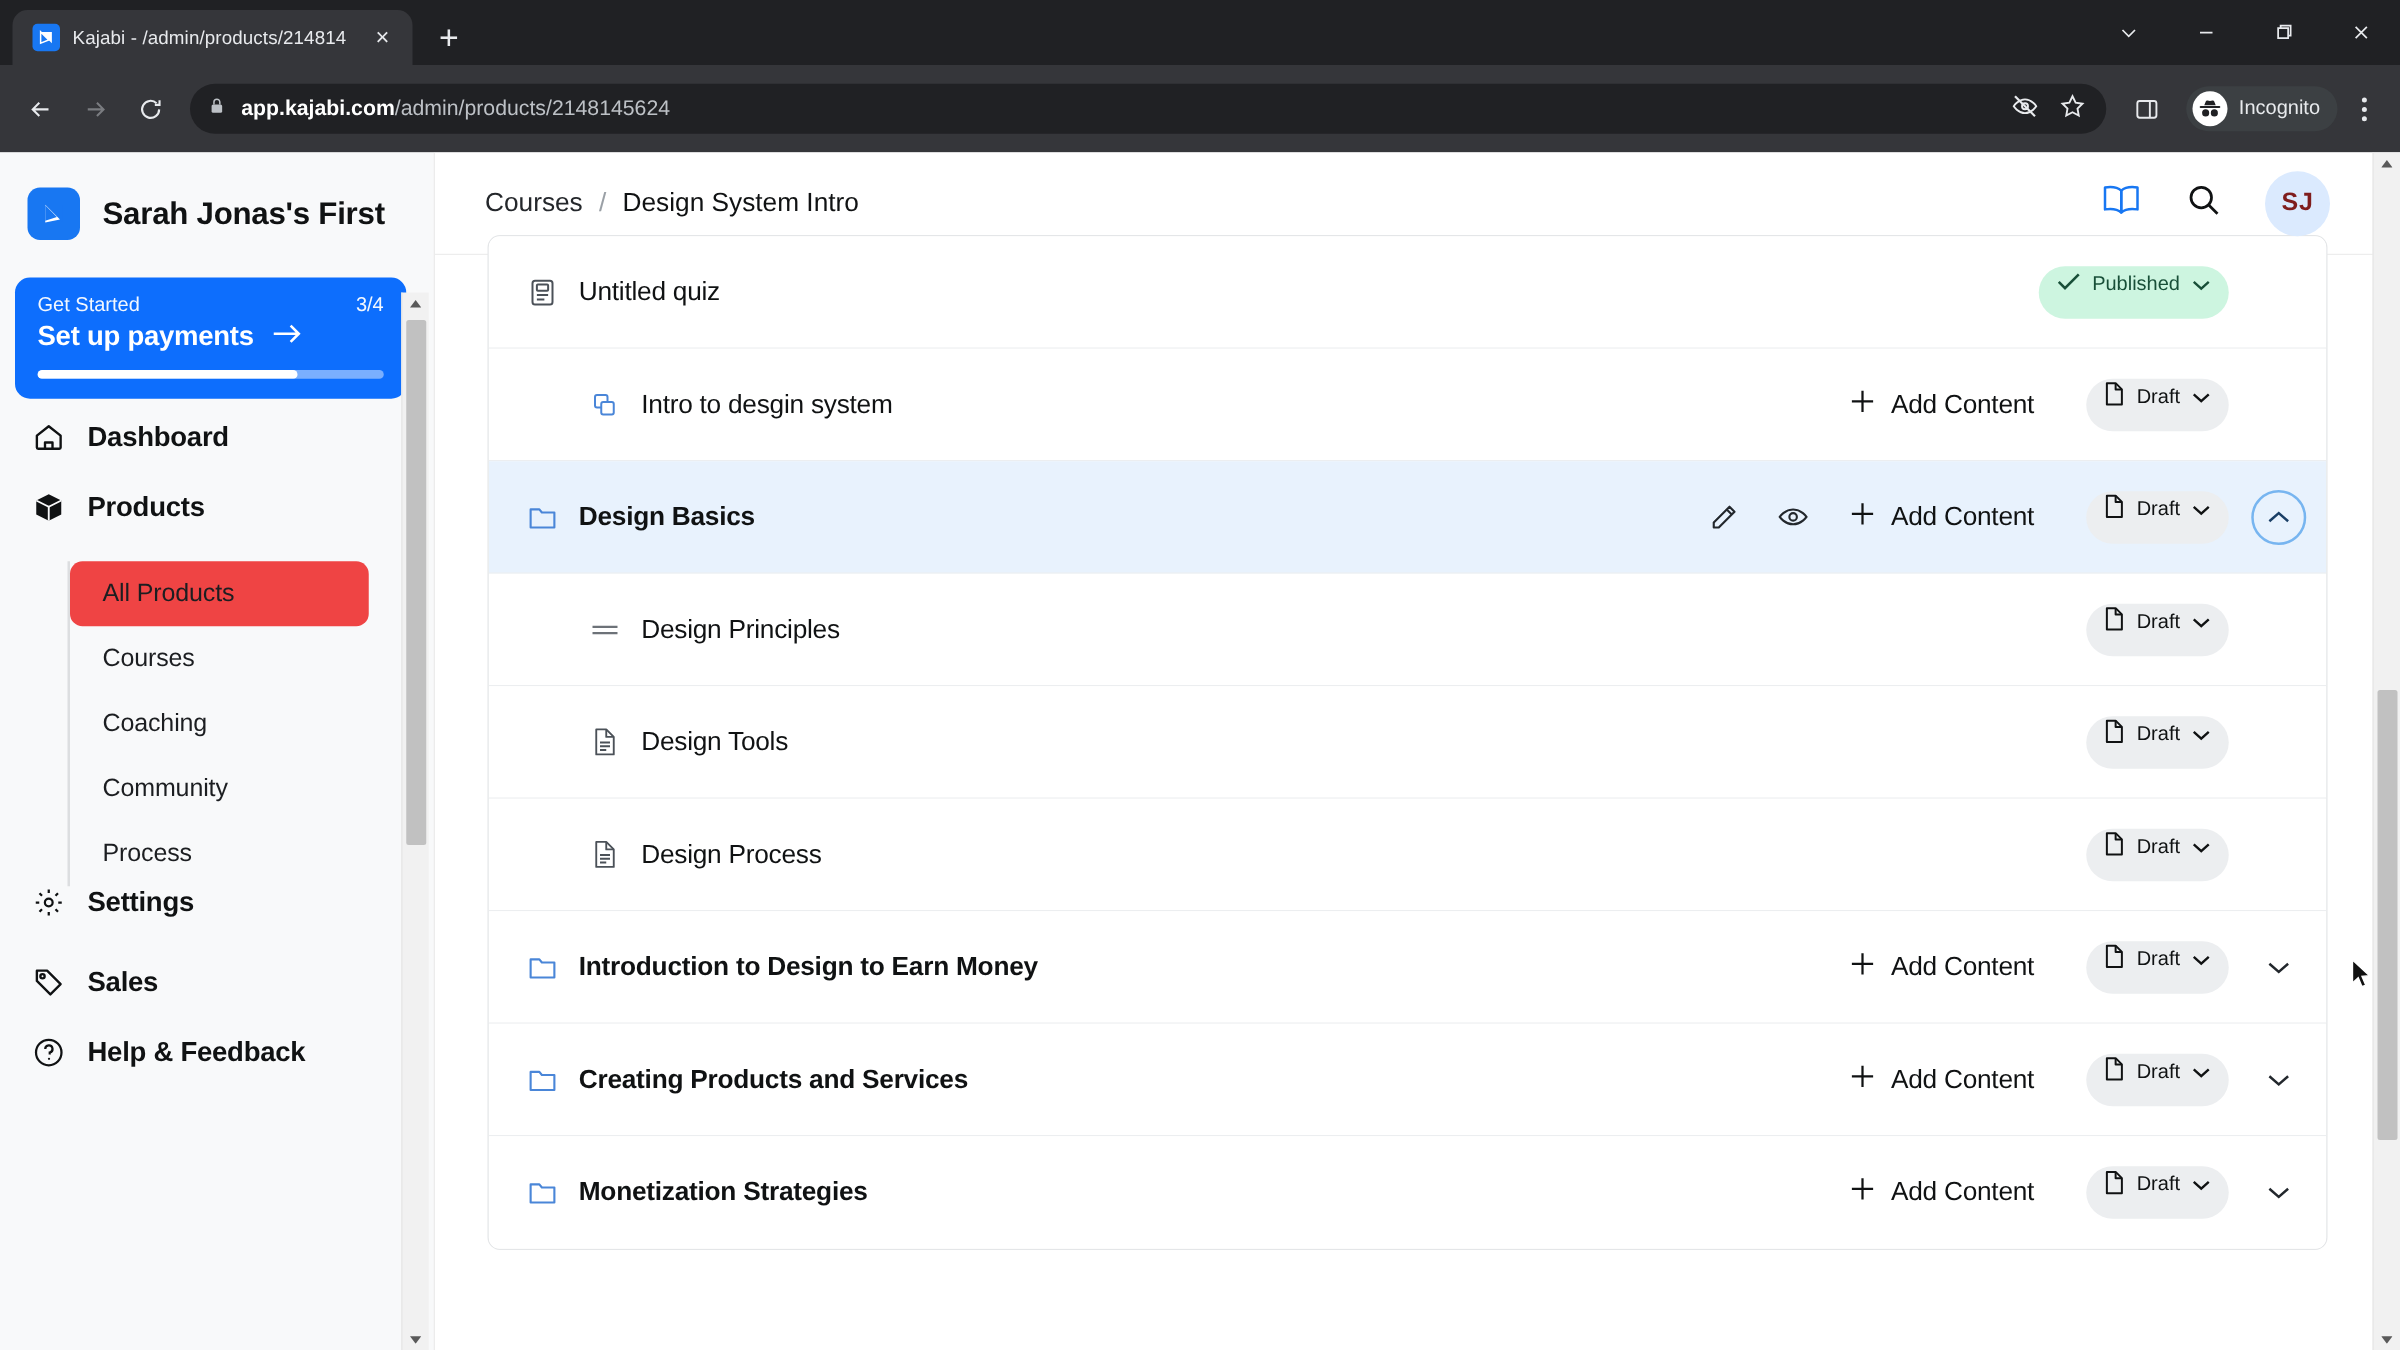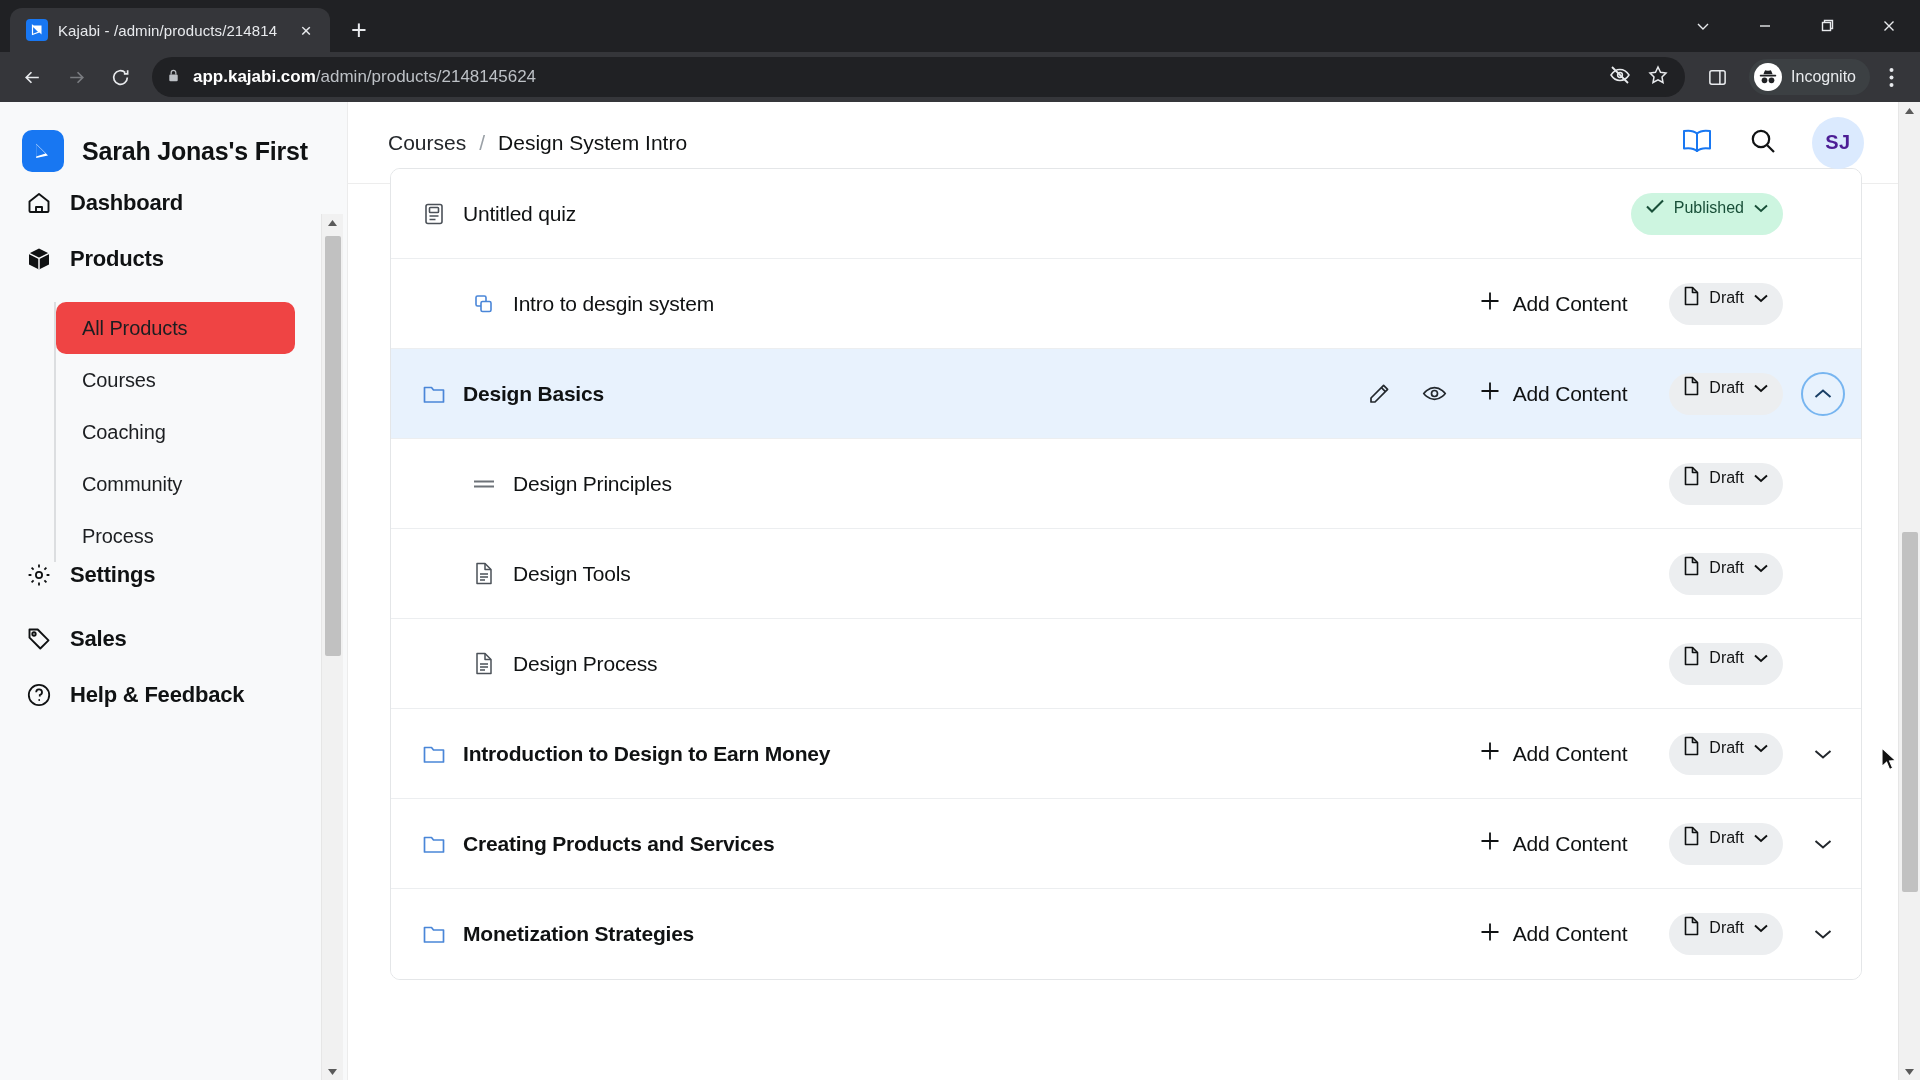--- a/index.html
+++ b/index.html
@@ -42,21 +42,21 @@
   }
   .winctrls {
     position: absolute; right: 0; top: 0; height: 52px; display: flex; align-items: center;
   }
   .winbtn {
     width: 62px; height: 52px; display: flex; align-items: center; justify-content: center;
     color: #e8eaed;
   }
 
   .toolbar {
-    height: 50px; background: #35363a; display: flex; align-items: center;
+    height: 70px; background: #35363a; display: flex; align-items: center;
     padding: 17px 12px; gap: 4px;
   }
   .tbtn {
     width: 40px; height: 40px; border-radius: 50%; color: #e8eaed;
     display: flex; align-items: center; justify-content: center; flex: 0 0 auto;
   }
   .tbtn.disabled { color: #7a7c80; }
   .omnibox {
     flex: 1 1 auto; height: 40px; background: #202124; border-radius: 20px;
     display: flex; align-items: center; padding: 0 14px; margin: 0 8px;
@@ -136,21 +136,21 @@
     background: #fff; border-bottom: 1px solid #ededed;
   }
   .crumb { display: flex; align-items: center; gap: 13px; font-size: 21px; }
   .crumb .c1 { color: #24272b; }
   .crumb .sep { color: #9aa0a6; }
   .crumb .c2 { color: #101213; }
   .top-actions { margin-left: auto; display: flex; align-items: center; gap: 34px; }
   .avatar {
     width: 52px; height: 52px; border-radius: 50%; background: #dbeafe;
     display: flex; align-items: center; justify-content: center;
-    color: #4c1d95; font-weight: 700; font-size: 20px; letter-spacing: .5px;
+    color: #7f1d1d; font-weight: 700; font-size: 20px; letter-spacing: .5px;
   }
 
   .content { padding: 0 58px 0 42px; }
   .card {
     border: 1px solid #e4e6e8; border-radius: 10px; background: #fff; overflow: hidden;
     margin-top: -16px;
   }
   .row {
     display: flex; align-items: center; height: 90px; padding: 0 0 0 30px;
     border-bottom: 1px solid #eceef0; background: #fff;
@@ -313,20 +313,37 @@
           <svg width="24" height="24" viewBox="0 0 24 24">
               <path d="M5 5h14v14z" fill="#1877f2"></path>
               <path d="M5.2 4.8 L17 16.6 L5.2 19z" fill="#fff"></path>
               <path d="M5.2 4.8 L17 16.6" stroke="#1877f2" stroke-width="0"></path>
               <path d="M5.2 5.2 L14.5 14.5 L5.2 17.5z" fill="#1877f2"></path>
             </svg>
         </span>
         <span class="brand-name">Sarah Jonas's First</span>
       </div>
 
+      <div class="getstarted">
+        <div class="gs-row1">
+          <span class="gs-label">Get Started</span>
+          <span class="gs-count">3/4</span>
+        </div>
+        <div class="gs-row2">
+          <span class="gs-action">Set up payments</span>
+          <span>
+            <svg width="26" height="20" viewBox="0 0 26 20" fill="none" stroke="#fff" stroke-width="2.1">
+                <path d="M2 10h20M15.5 3.5L22 10l-6.5 6.5"></path>
+              </svg>
+          </span>
+        </div>
+        <div class="gs-bar">
+          <div class="gs-fill"></div>
+        </div>
+      </div>
 
       <div class="navlist">
 
         <div class="navitem">
           <span>
             <svg width="26" height="26" viewBox="0 0 26 26" fill="none" stroke="#101213" stroke-width="1.9" stroke-linejoin="round">
                 <path d="M3.5 11.5 13 4l9.5 7.5V21a1 1 0 0 1-1 1H4.5a1 1 0 0 1-1-1z"></path>
                 <path d="M10 22v-5h6v5"></path>
               </svg>
           </span>

